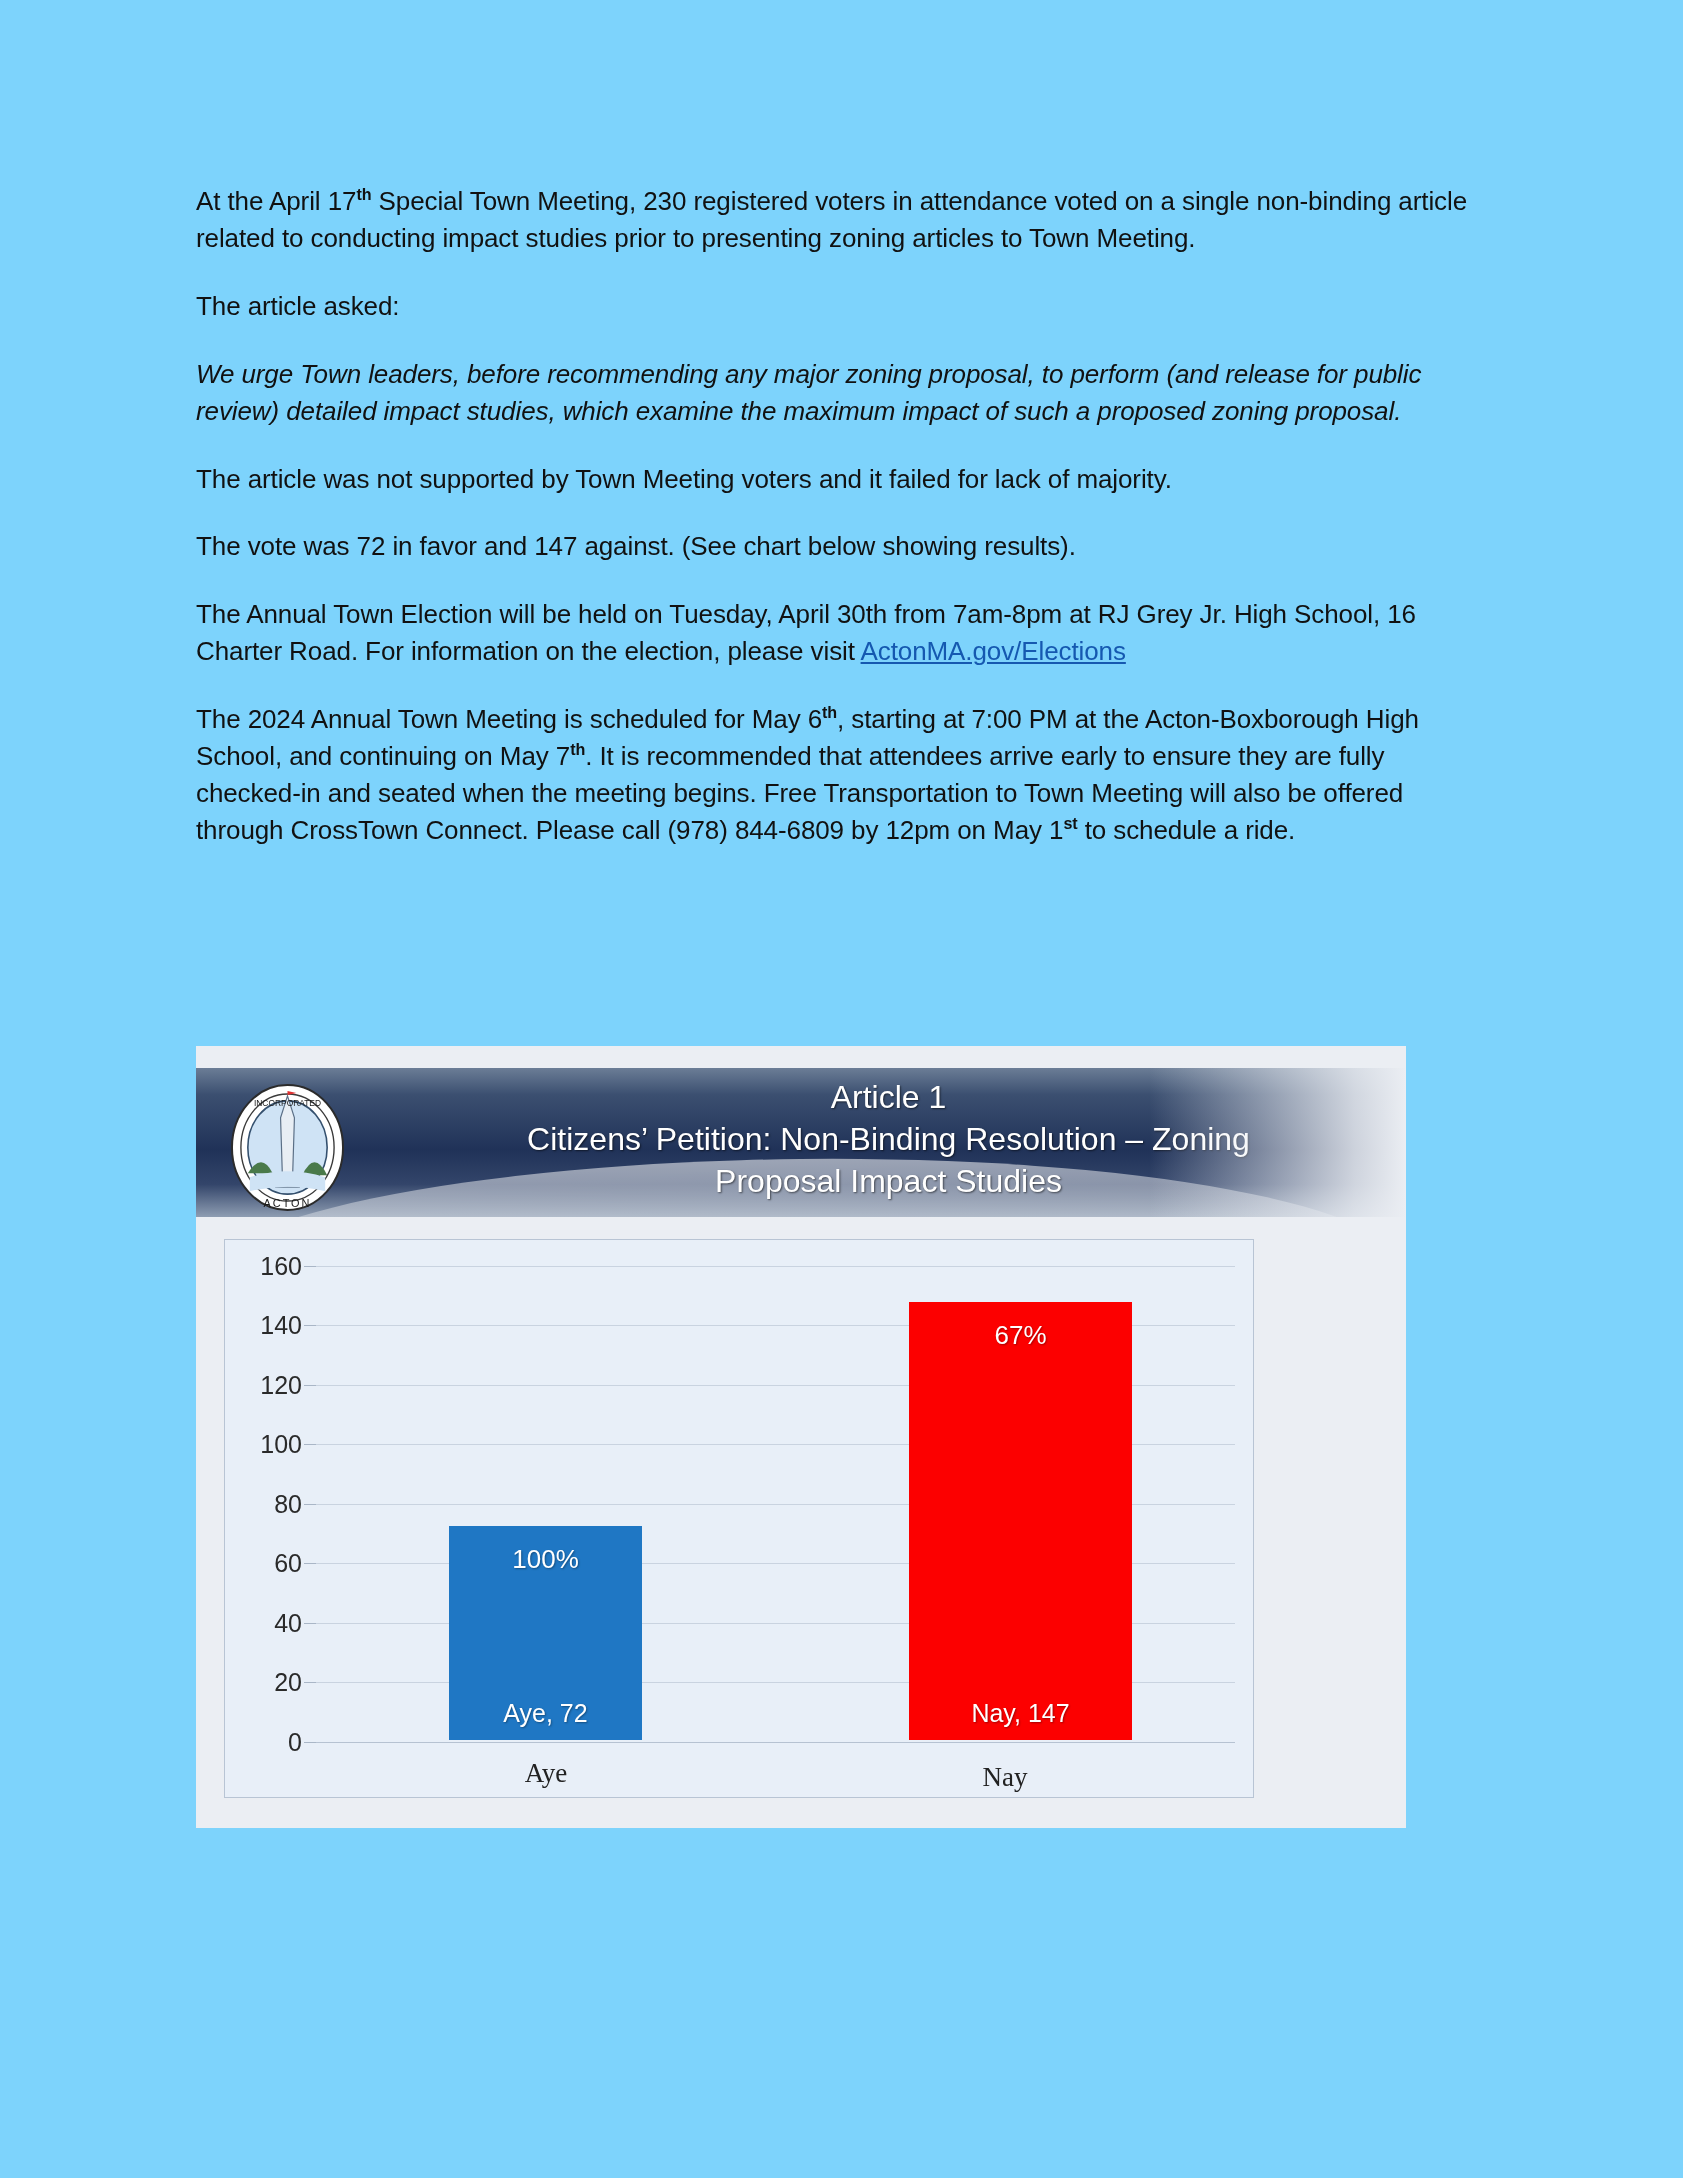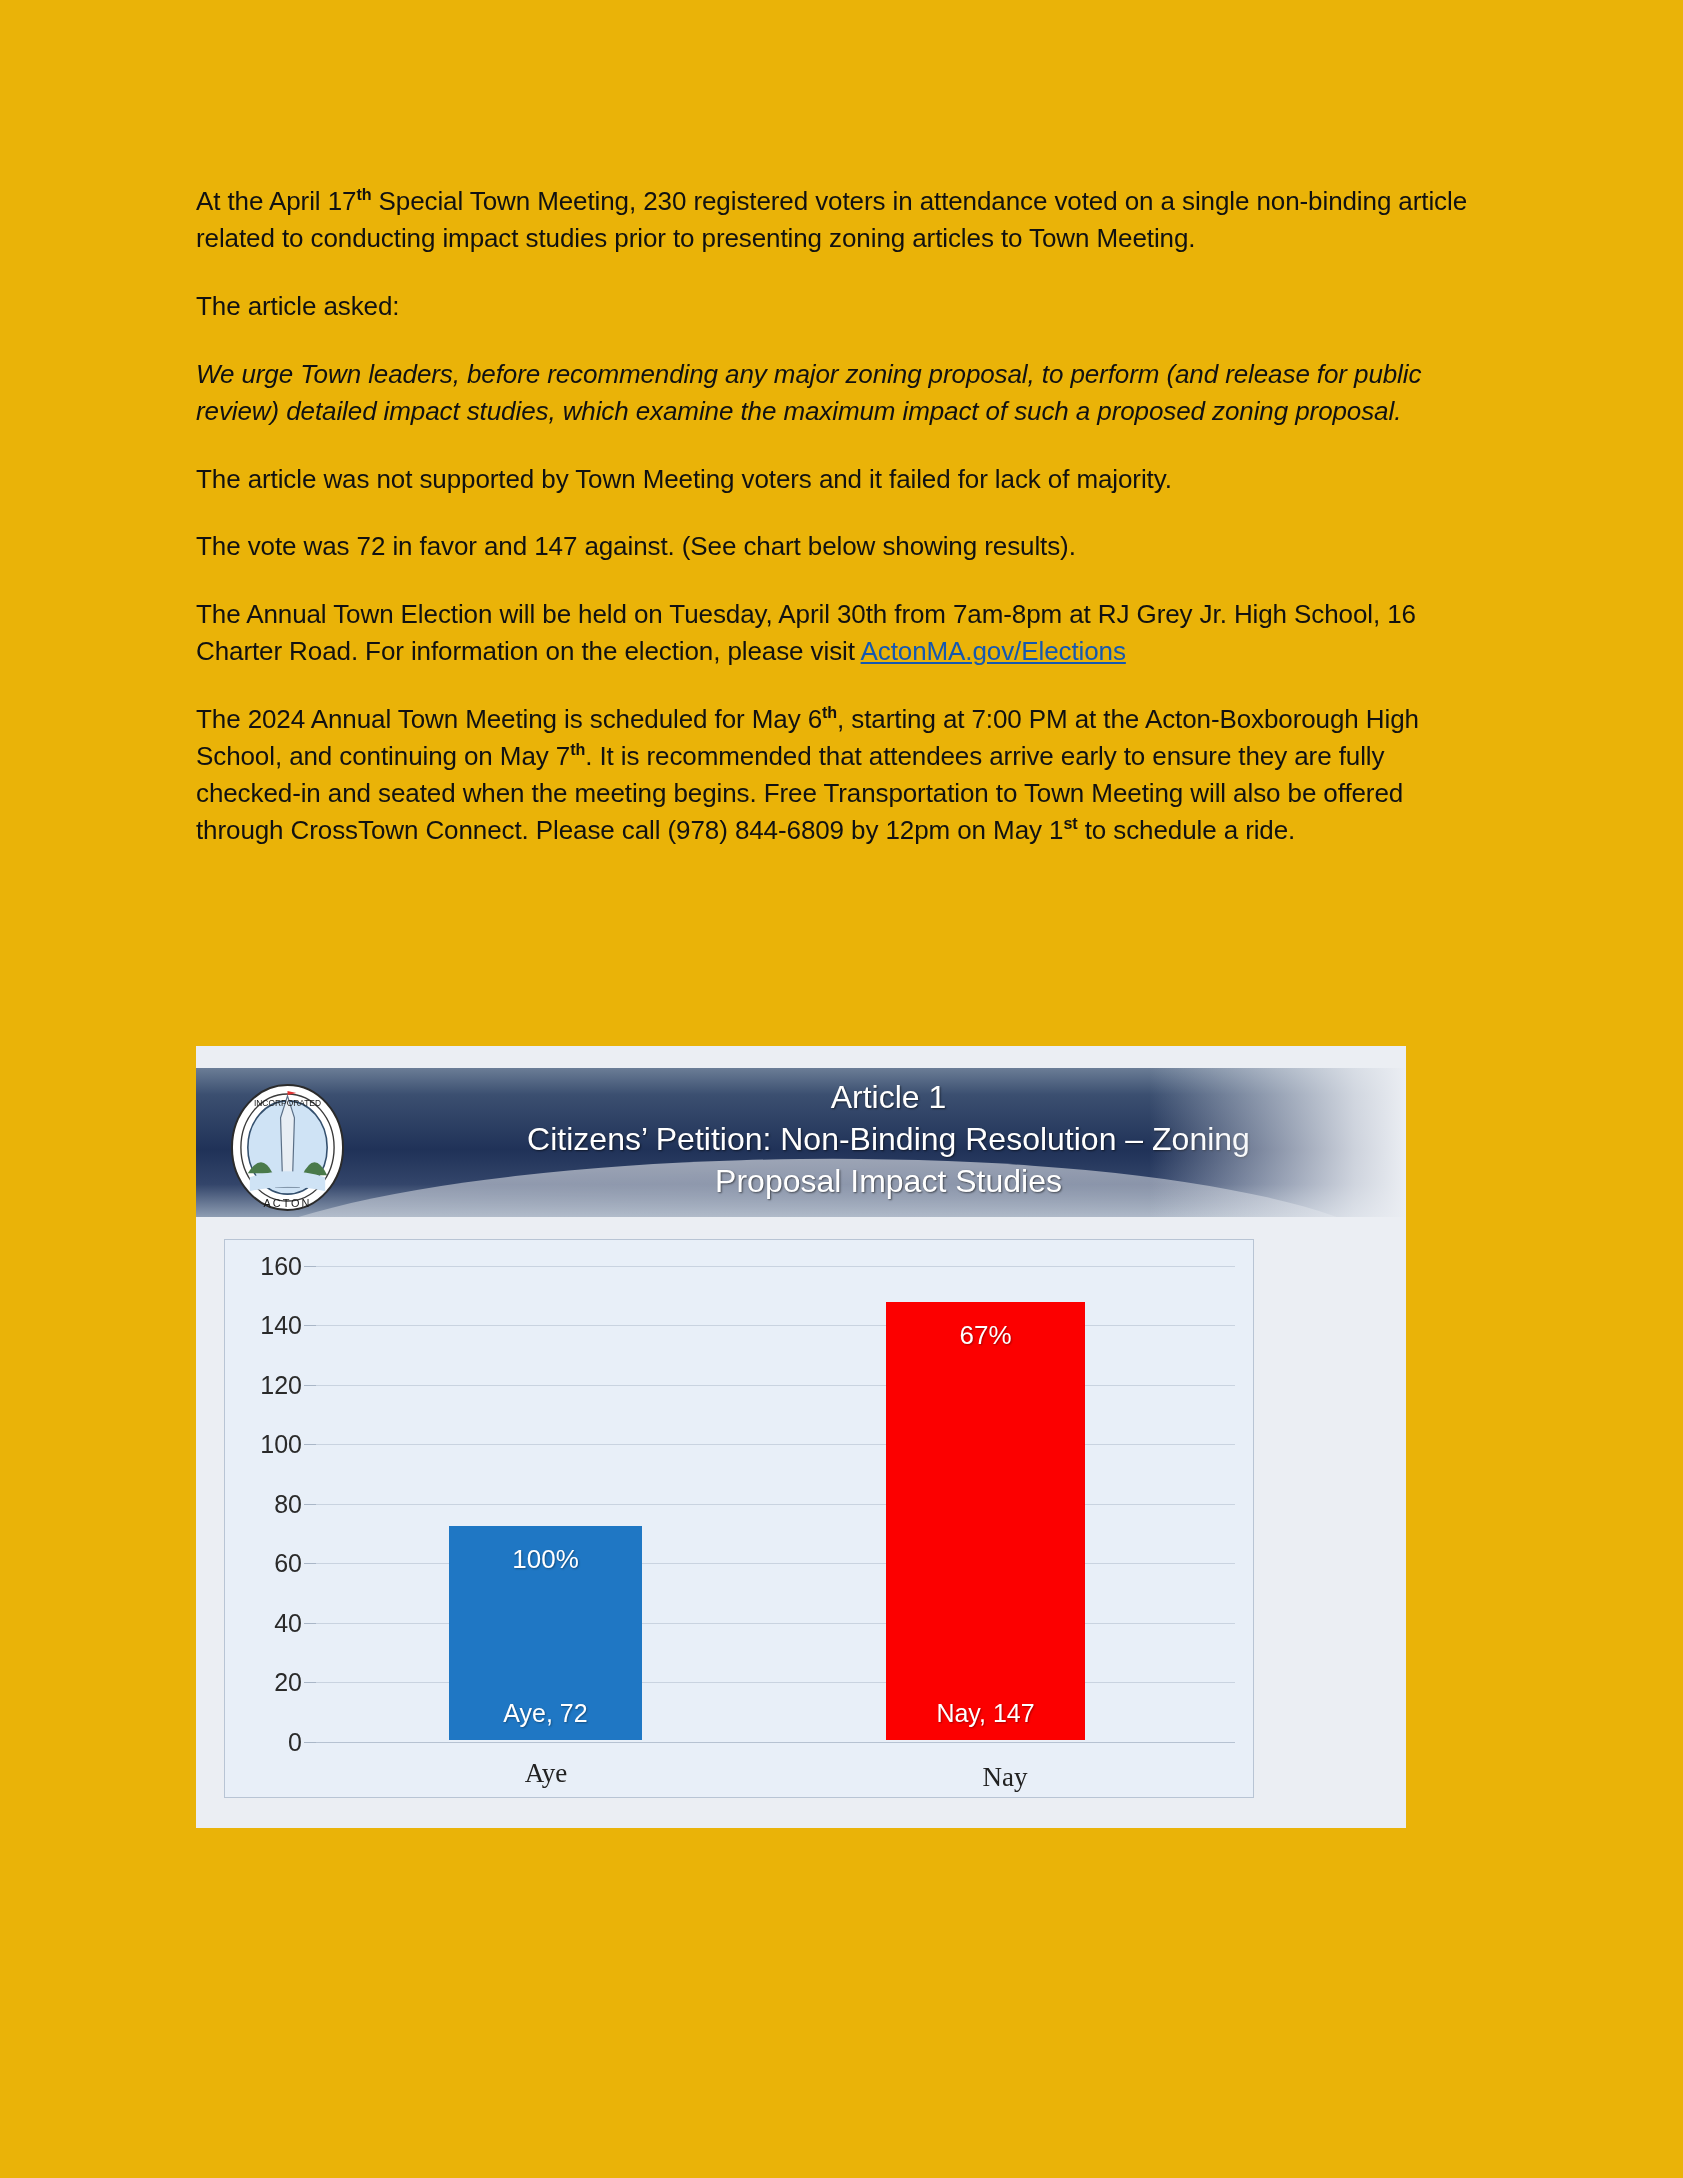--- a/index.html
+++ b/index.html
@@ -13,21 +13,21 @@
     font-family: "Liberation Sans", sans-serif;
     color: #000000;
     position: relative;
     overflow: hidden;
   }
   .page {
     position: absolute;
     left: 0; top: 0;
     width: 1683px;
     height: 2178px;
-    background: #eab308;
+    background: #7dd3fc;
   }
   .content {
     position: absolute;
     left: 196px;
     top: 183px;
     width: 1272px;
   }
   p.para {
     margin: 0 0 31px 0;
     font-size: 26px;
@@ -250,21 +250,21 @@
           <div class="tickmark" style="top: 85px;"></div>
           <div class="gridline" style="top: 85px; background: rgb(201, 211, 224);"></div>
           <div class="tickmark" style="top: 26px;"></div>
           <div class="gridline" style="top: 26px; background: rgb(201, 211, 224);"></div>
         </div>
       <div class="bars" id="bars-container">
           <div class="bar" style="left: 133px; width: 193px; height: 214px; bottom: 57px; background: rgb(31, 119, 196);">
             <div class="pct">100%</div>
             <div class="valuelabel">Aye, 72</div>
           </div>
-          <div class="bar" style="left: 570px; width: 199px; height: 438px; bottom: 57px; background: rgb(252, 0, 0);">
+          <div class="bar" style="left: 593px; width: 223px; height: 438px; bottom: 57px; background: rgb(252, 0, 0);">
             <div class="pct">67%</div>
             <div class="valuelabel">Nay, 147</div>
           </div>
         </div>
       <div id="x-axis-labels">
           <div class="xlabel" style="left: 321px; top: 518px;">Aye</div>
           <div class="xlabel" style="left: 780px; top: 522px;">Nay</div>
         </div>
     </div>
 

